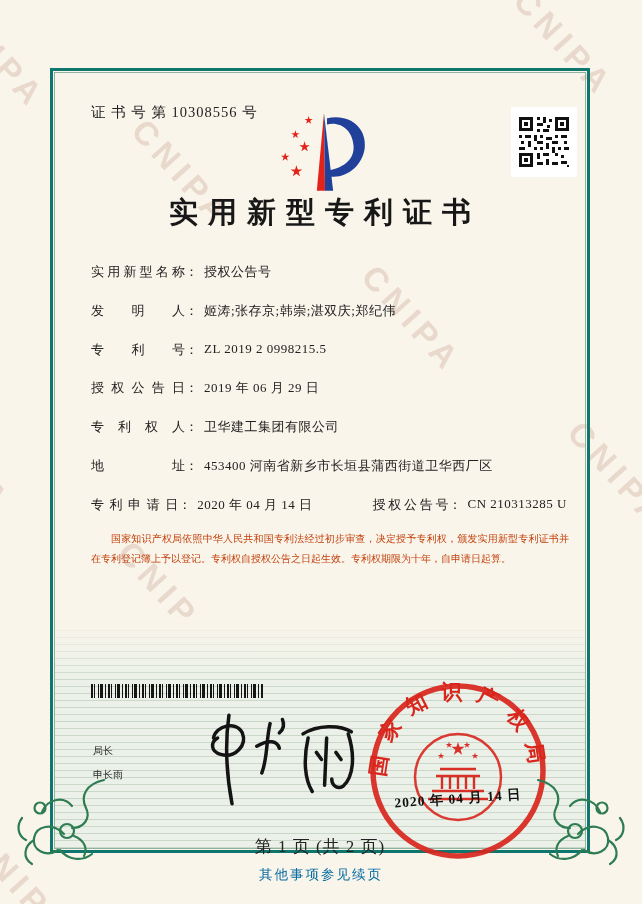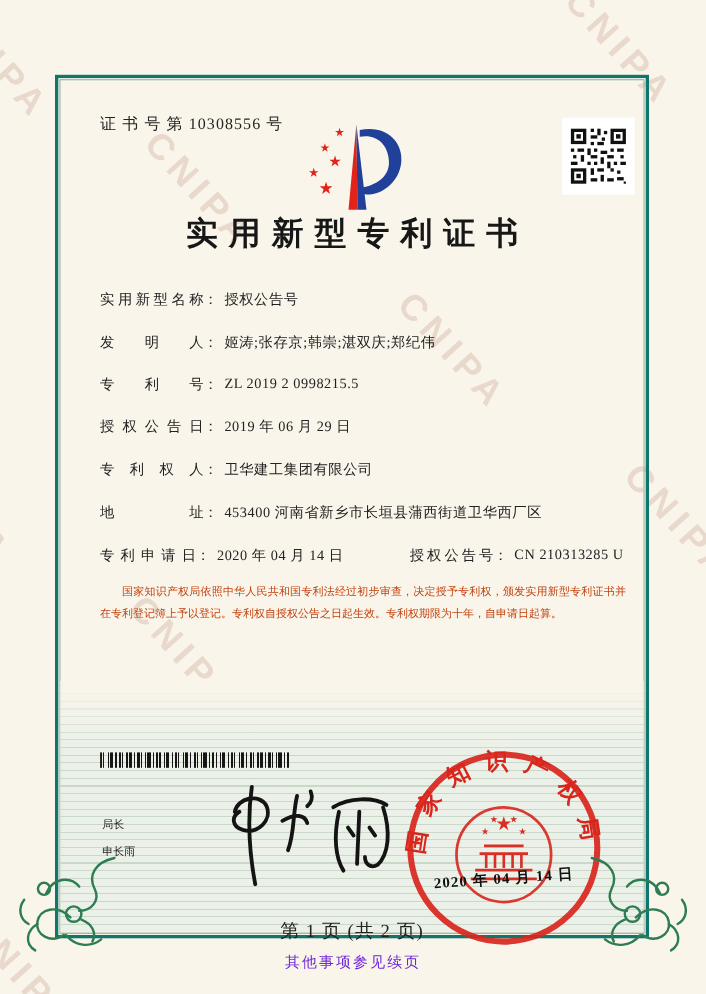--- a/index.html
+++ b/index.html
@@ -83,21 +83,21 @@
   .signature{position:absolute;left:145px;top:632px;width:175px;height:108px;}
   .seal{position:absolute;left:313px;top:608px;width:184px;height:184px;}
   .seal-date{
     position:absolute;left:300px;top:719px;width:210px;text-align:center;
     font-size:13.5px;color:#111;letter-spacing:1px;transform:rotate(-4deg);
     font-weight:bold;
   }
 
   
   .page-info{position:absolute;left:0;top:764px;width:100%;text-align:center;font-size:17px;color:#222;letter-spacing:1px;}
-  .cont-note{position:absolute;left:0;top:866px;width:100%;text-align:center;font-size:13.5px;color:#6d28d9;letter-spacing:2px;z-index:2;}
+  .cont-note{position:absolute;left:0;top:866px;width:100%;text-align:center;font-size:13.5px;color:#0369a1;letter-spacing:2px;z-index:2;}
 
   
   .orn{position:absolute;width:100px;height:100px;z-index:2;}
   .orn-bl{left:14px;top:776px;}
   .orn-br{left:528px;top:776px;transform:scaleX(-1);}
 </style>
 </head>
 <body>
 
 <div class="page">

